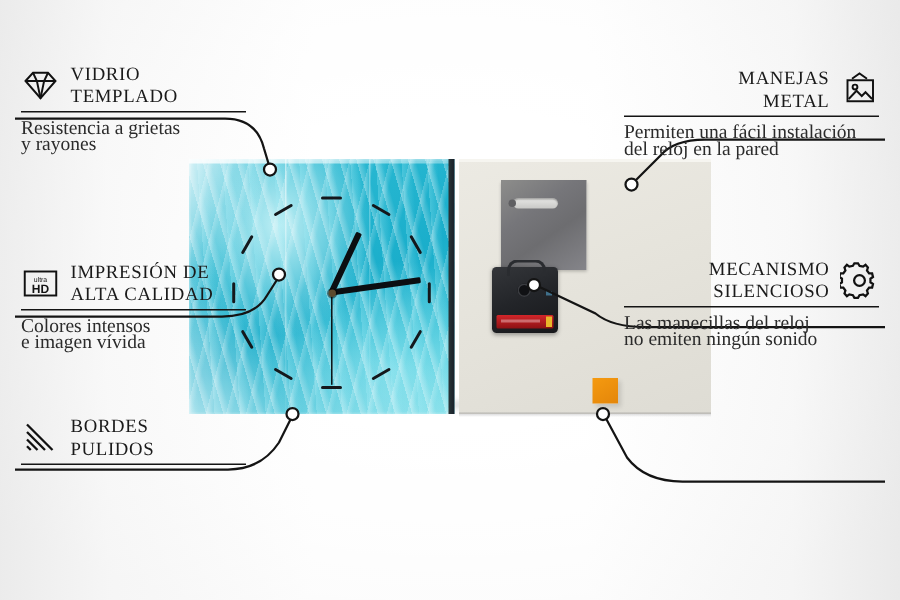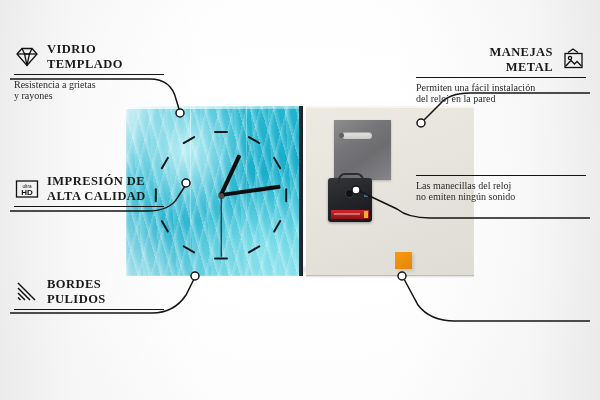--- a/index.html
+++ b/index.html
@@ -111,27 +111,27 @@
   }
   #back .botshadow{position:absolute;left:0;bottom:-2px;width:168px;height:3px;
     background:linear-gradient(180deg,rgba(90,90,95,.30),rgba(90,90,95,0));}
 
   
   svg#wires{position:absolute;left:0;top:0;width:600px;height:400px;pointer-events:none;}
 
   .feature{position:absolute;}
   .f-head{display:flex;align-items:center;gap:7px;}
   .f-title{
-    font-size:12.5px;line-height:14.5px;font-weight:700;letter-spacing:.45px;
+    font-size:12.5px;line-height:14.5px;font-weight:400;letter-spacing:.45px;
     color:#1a1a1a;text-transform:uppercase;white-space:pre-line;
     font-family:"Liberation Serif",serif;
   }
   .f-rule{height:1.4px;background:#141414;margin-top:3px;}
   .f-desc{
-    font-size:10px;line-height:11px;color:#2b2b2b;margin-top:4px;white-space:pre-line;
+    font-size:13px;line-height:11px;color:#2b2b2b;margin-top:4px;white-space:pre-line;
     font-family:"Liberation Serif",serif;
   }
   .f-left .f-head{justify-content:flex-start;}
   .f-left .f-title{text-align:left;}
   .f-left .f-desc{text-align:left;}
   .f-right .f-head{justify-content:flex-end;}
   .f-right .f-title{text-align:right;}
   .f-right .f-desc{}
   .ico{width:26px;height:26px;flex:0 0 26px;display:block;}
   .ico svg{display:block;width:26px;height:26px;}
@@ -237,20 +237,22 @@
         <svg viewBox="0 0 26 26">
           <rect x="2.5" y="5" width="21" height="16" fill="none" stroke="#111" stroke-width="1.3"></rect>
           <text x="13" y="12" font-family="Liberation Sans, sans-serif" font-size="4.6" text-anchor="middle" fill="#111">ultra</text>
           <text x="13" y="19" font-family="Liberation Sans, sans-serif" font-size="8" font-weight="bold" text-anchor="middle" fill="#111">HD</text>
         </svg>
       </span>
       <span class="f-title">IMPRESIÓN DE
 ALTA CALIDAD</span>
     </div>
     <div class="f-rule" style="width:150px;"></div>
+    <div class="f-desc">Colores intensos
+e imagen vívida</div>
   </div>
 
   <div class="feature f-left" style="left:14px;top:277px;width:150px;">
     <div class="f-head">
       <span class="ico">
         <svg viewBox="0 0 26 26">
             <g stroke="#111" stroke-width="1.5" stroke-linecap="butt">
           <path d="M4 4 L21 21"></path>
               <path d="M4 9 L16 21"></path>
               <path d="M4 14 L11 21"></path>
@@ -278,19 +280,31 @@
         </g>
           </svg>
       </span>
     </div>
     <div class="f-rule" style="width:170px;"></div>
     <div class="f-desc">Permiten una fácil instalación
 del reloj en la pared</div>
   </div>
 
   <div class="feature f-right" style="right:14px;top:172px;width:170px;">
+    <div class="f-head">
+      <span class="f-title">MECANISMO
+SILENCIOSO</span>
+      <span class="ico">
+        <svg viewBox="0 0 26 26">
+            <g fill="none" stroke="#111" stroke-width="1.5">
+          <path d="M13 3.2 l2.4 .5 1.6-1.2 1.6 1.9 -0.6 1.9 1.4 1.9 2 .1 .6 2.4 -1.7 1.1 0 2.4 1.7 1.1 -.6 2.4 -2 .1 -1.4 1.9 .6 1.9 -1.6 1.9 -1.6-1.2 -2.4 .5 -1 1.7 -2.4 0 -1-1.7 -2.4-.5 -1.6 1.2 -1.6-1.9 .6-1.9 -1.4-1.9 -2-.1 -.6-2.4 1.7-1.1 0-2.4 -1.7-1.1 .6-2.4 2-.1 1.4-1.9 -.6-1.9 1.6-1.9 1.6 1.2 2.4-.5 1-1.7 2.4 0 z"></path>
+          <circle cx="13" cy="13" r="3.6"></circle>
+        </g>
+          </svg>
+      </span>
+    </div>
     <div class="f-rule" style="width:170px;"></div>
     <div class="f-desc">Las manecillas del reloj
 no emiten ningún sonido</div>
   </div>
 
 
 </div>
 
 </body></html>

